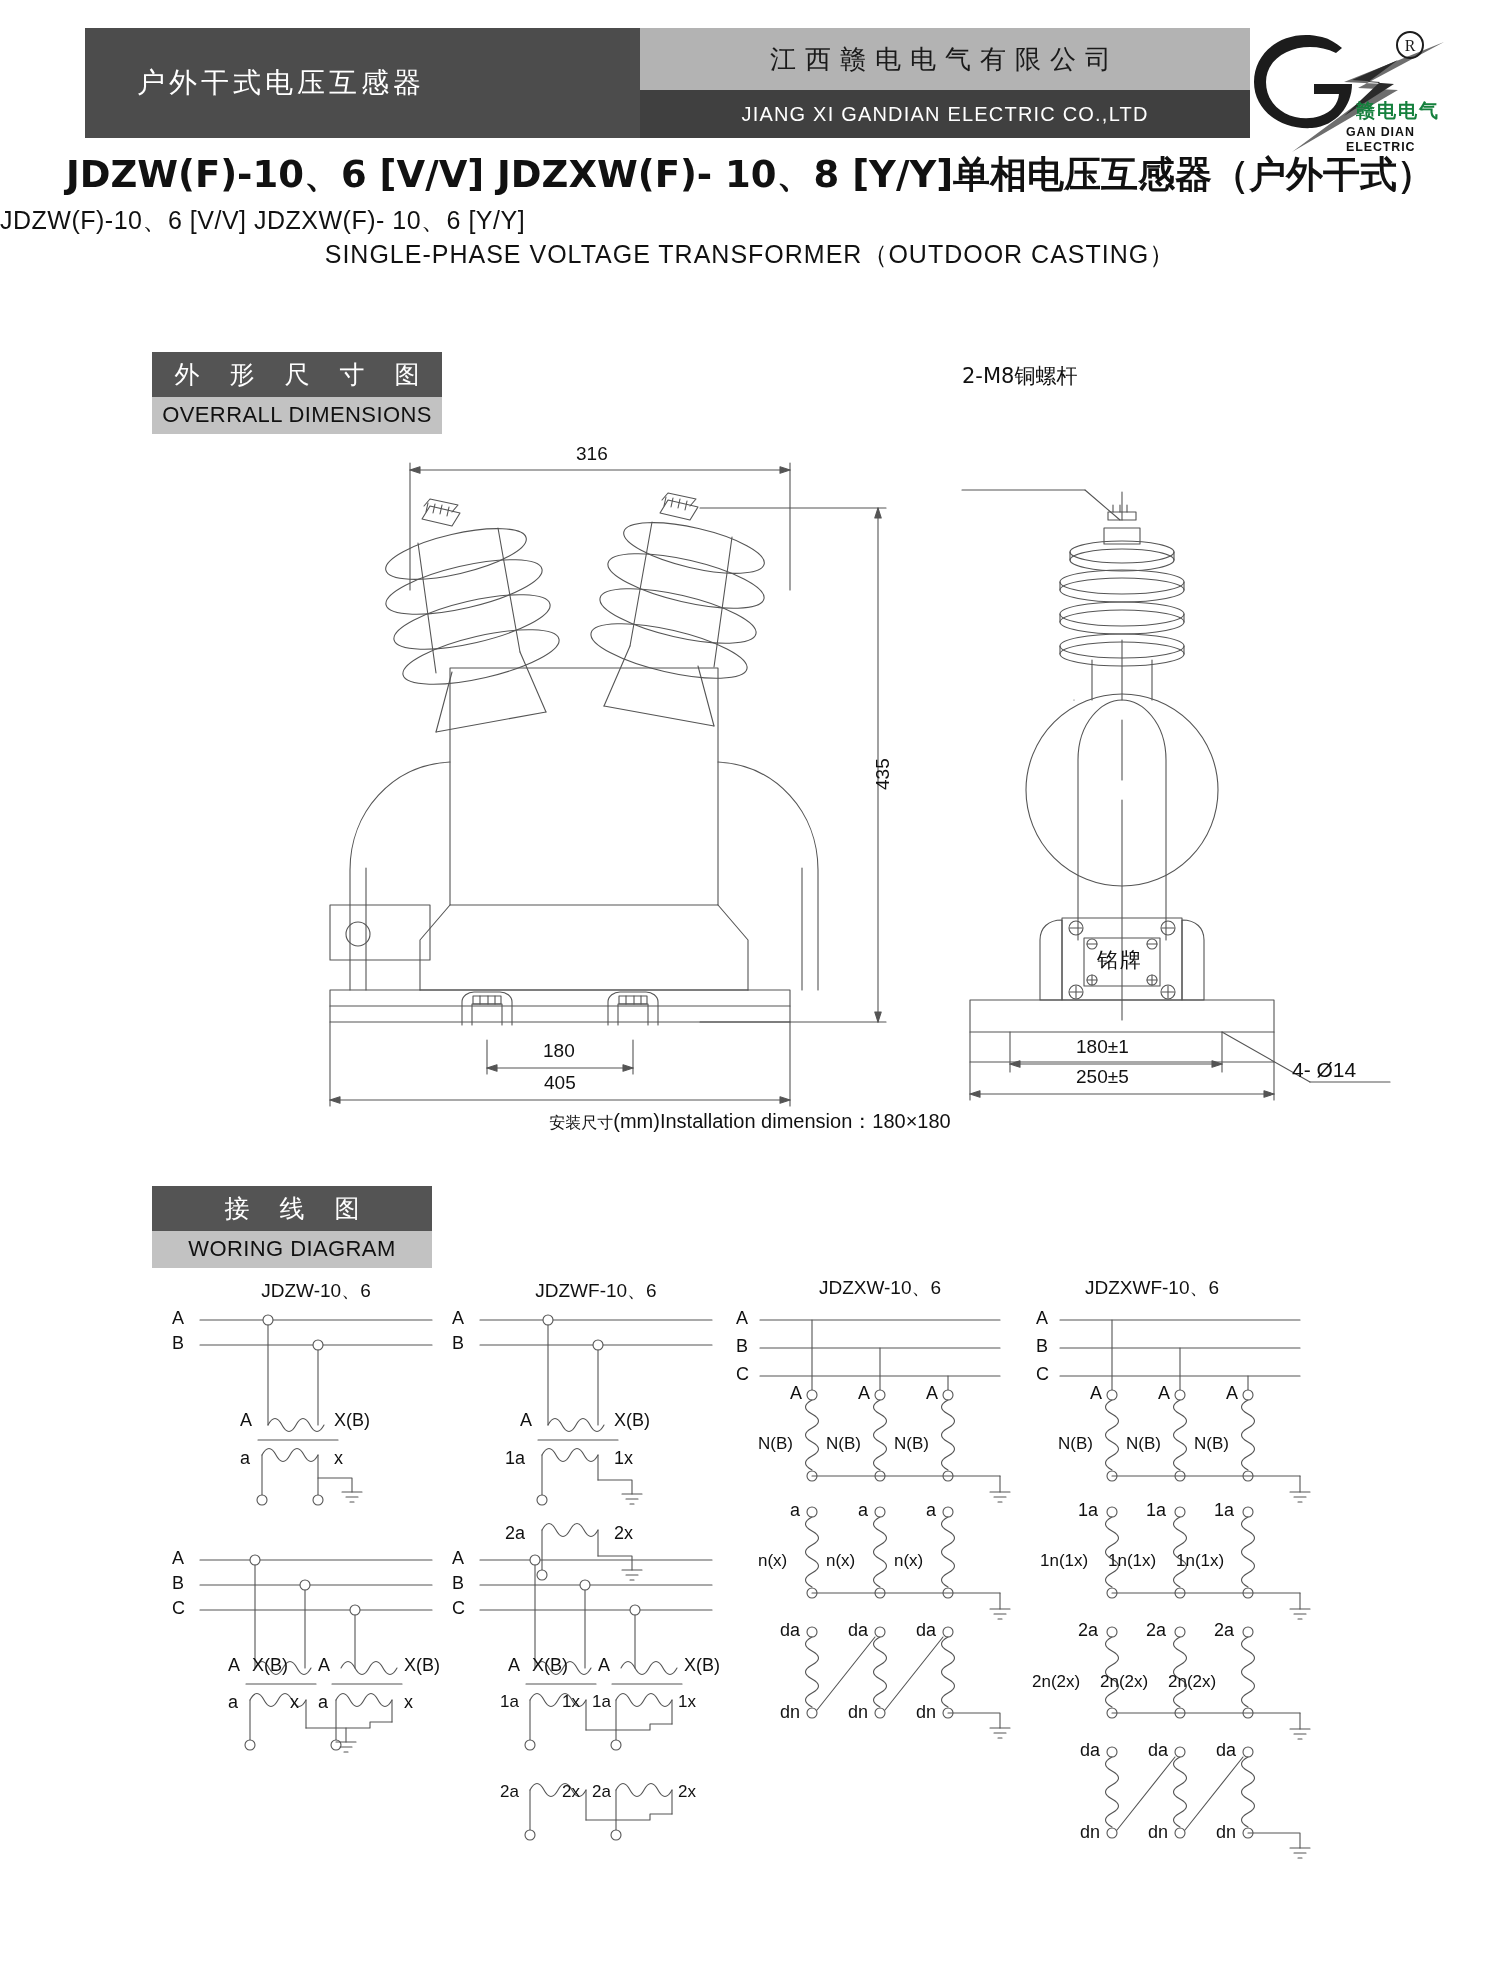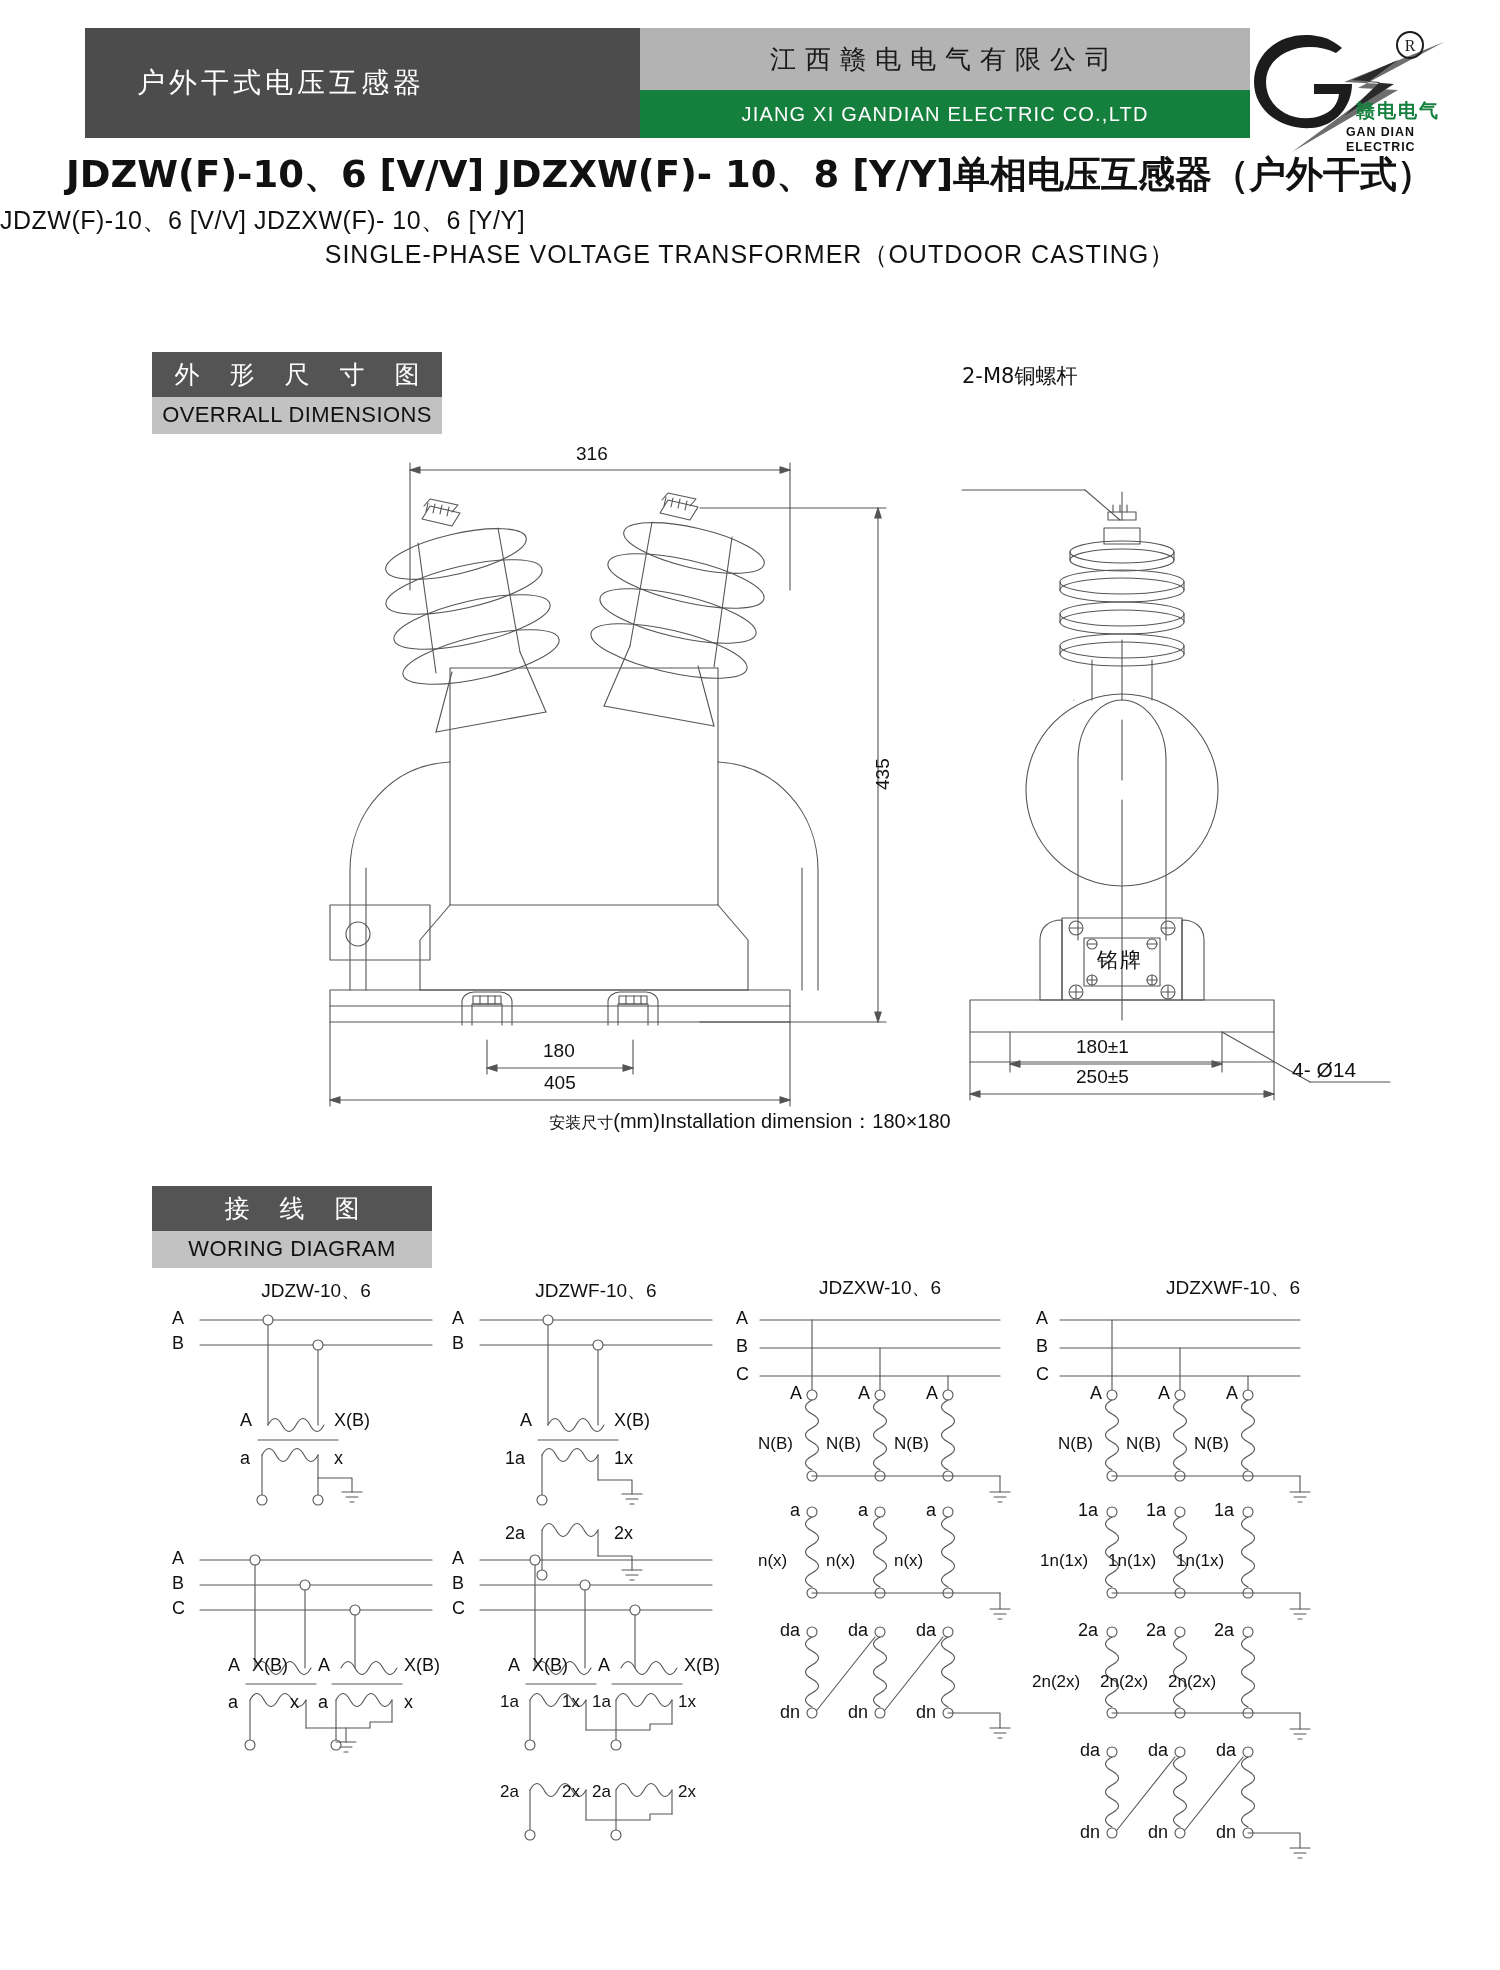--- a/index.html
+++ b/index.html
@@ -31,21 +31,21 @@
   .hdr-mid-top{
     position:absolute;left:640px;top:0;width:610px;height:62px;
     background:#b3b3b3;display:flex;align-items:center;justify-content:center;
   }
   .hdr-mid-top span{
     font-size:26px;letter-spacing:9px;color:#1a1a1a;
     font-family:"DejaVu Sans","Liberation Sans",sans-serif;
   }
   .hdr-mid-bot{
     position:absolute;left:640px;top:62px;width:610px;height:48px;
-    background:#15803d;display:flex;align-items:center;justify-content:center;
+    background:#404040;display:flex;align-items:center;justify-content:center;
   }
   .hdr-mid-bot span{
     font-size:20px;letter-spacing:1.2px;color:#ffffff;font-weight:400;
   }
   
   .logo{position:absolute;left:1248px;top:-8px;width:240px;height:135px;}
   .logo svg{display:block;}
   .logo .lg-cn{
     position:absolute;left:108px;top:78px;font-size:19px;letter-spacing:2px;
     font-family:"DejaVu Sans","Liberation Sans",sans-serif;color:#15803d;font-weight:bold;
@@ -529,21 +529,21 @@
 <div class="dimtext cn-small" style="left:1097px;top:946px;font-size:21px;letter-spacing:2px;">铭牌</div>
 <div class="dimtext" style="left:1076px;top:1036px;">180±1</div>
 <div class="dimtext" style="left:1076px;top:1066px;">250±5</div>
 <div class="dimtext" style="left:1292px;top:1058px;font-size:21px;">4- Ø14</div>
 
 <div class="note-install"><span class="cn">安装尺寸</span><span>(mm)</span><span>Installation dimension</span><span>：</span><span>180×180</span></div>
 
 <div class="wtitle" style="left:186px;top:1278px;width:260px;">JDZW-10、6</div>
 <div class="wtitle" style="left:466px;top:1278px;width:260px;">JDZWF-10、6</div>
 <div class="wtitle" style="left:760px;top:1275px;width:240px;">JDZXW-10、6</div>
-<div class="wtitle" style="left:1060px;top:1275px;width:240px;text-align:right;">JDZXWF-10、6</div>
+<div class="wtitle" style="left:1032px;top:1275px;width:240px;">JDZXWF-10、6</div>
 
 <div class="lbl" style="left:172px;top:1308px;">A</div>
 <div class="lbl" style="left:172px;top:1333px;">B</div>
 <div class="lbl" style="left:240px;top:1410px;">A</div>
 <div class="lbl" style="left:334px;top:1410px;">X(B)</div>
 <div class="lbl" style="left:240px;top:1448px;">a</div>
 <div class="lbl" style="left:334px;top:1448px;">x</div>
 
 <div class="lbl" style="left:172px;top:1548px;">A</div>
 <div class="lbl" style="left:172px;top:1573px;">B</div>

